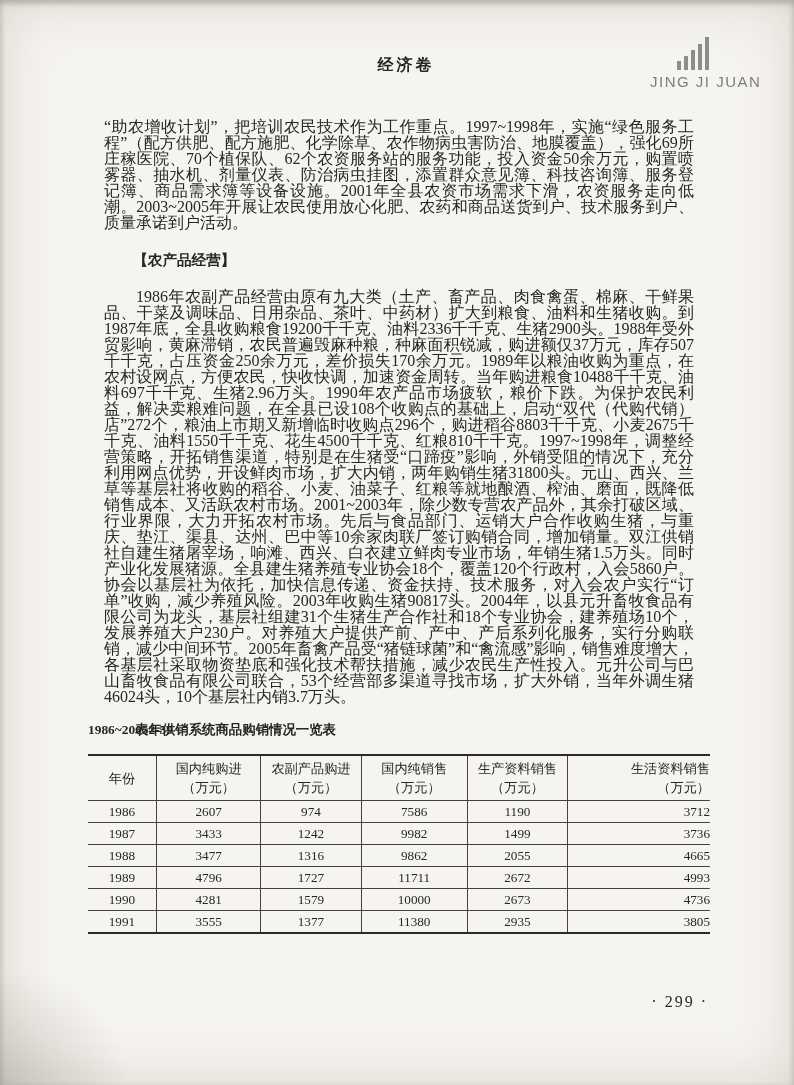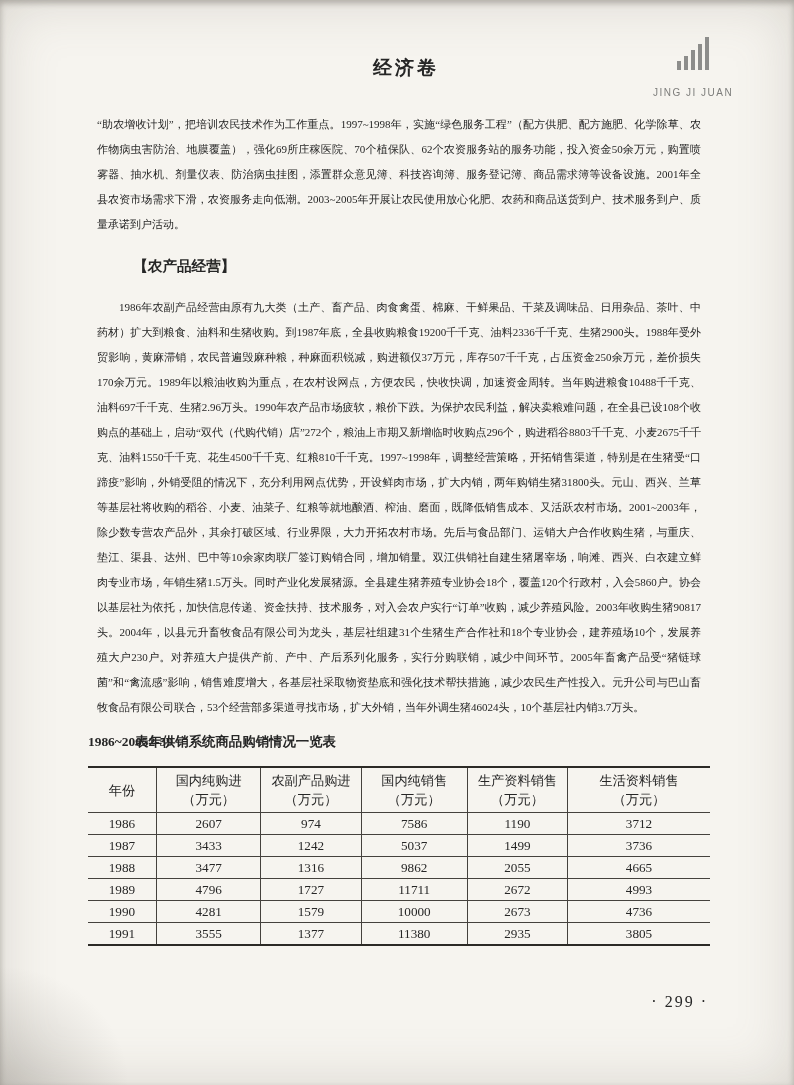--- a/index.html
+++ b/index.html
@@ -19,45 +19,45 @@
     box-shadow:inset 0 0 55px rgba(115,105,90,.22), inset 0 3px 6px rgba(60,55,50,.35);
   }
   .page::after{
     content:"";position:absolute;left:0;bottom:0;width:130px;height:120px;pointer-events:none;
     background:radial-gradient(ellipse at 0% 100%, rgba(120,115,108,.30), rgba(120,115,108,0) 70%);
   }
 
   
   .header-title{
     position:absolute;top:55px;left:18px;right:0;
-    text-align:center;font-size:19px;font-weight:bold;letter-spacing:3px;
+    text-align:center;font-size:16px;font-weight:bold;letter-spacing:3px;
   }
   .logo{
     position:absolute;top:36px;right:58px;width:86px;text-align:center;
   }
   .logo-bars{
     display:flex;align-items:flex-end;justify-content:center;gap:3px;height:34px;
   }
   .logo-bars i{display:block;width:4px;background:#8d8d8b;}
   .logo-bars i:nth-child(1){height:9px;}
   .logo-bars i:nth-child(2){height:14px;}
   .logo-bars i:nth-child(3){height:20px;}
   .logo-bars i:nth-child(4){height:26px;}
   .logo-bars i:nth-child(5){height:33px;}
   .logo-text{
-    margin-top:17px;font-family:"Liberation Sans","DejaVu Sans",sans-serif;
-    font-size:10px;color:#7d7d7b;letter-spacing:1.5px;white-space:nowrap;
+    margin-top:3px;font-family:"Liberation Sans","DejaVu Sans",sans-serif;
+    font-size:15px;color:#7d7d7b;letter-spacing:1.5px;white-space:nowrap;
   }
 
   
   .content{
     position:absolute;left:88px;right:84px;top:103px;
   }
   .para{
-    margin:9px;font-size:11px;line-height:25px;
+    margin:16px;font-size:16px;line-height:16px;
     text-align:justify;text-justify:inter-ideograph;
   }
   .para.indent{text-indent:2em;}
   .section-heading{
     margin:16px;font-size:14.6px;line-height:26.3px;font-weight:bold;
     padding-left:2em;
   }
 
   
   .table-caption{
@@ -68,21 +68,21 @@
   .tbl-title{display:block;}
   table{
     width:100%;border-collapse:collapse;margin-top:9px;
     font-size:13.2px;table-layout:fixed;
     border-top:2px solid #2c2a26;border-bottom:2px solid #2c2a26;
   }
   th,td{
     border-bottom:1px solid #45423d;border-right:1px solid #45423d;
     text-align:center;font-weight:normal;padding:0;
   }
-  th:last-child,td:last-child{border-right:none;}
+  th:last-child,td:last-child{border-right:none;text-align:right;}
   thead th{height:44px;vertical-align:middle;line-height:19px;}
   tbody td{height:21px;line-height:21px;}
   .cunit:empty{display:none;}
 
   
   .page-number{
     position:absolute;right:86px;bottom:74px;
     font-size:16px;letter-spacing:2px;
   }
 </style>
@@ -156,21 +156,21 @@
             <td>2607</td>
             <td>974</td>
             <td>7586</td>
             <td>1190</td>
             <td>3712</td>
         </tr>
         <tr>
           <td>1987</td>
             <td>3433</td>
             <td>1242</td>
-            <td>5037</td>
+            <td>9982</td>
             <td>1499</td>
             <td>3736</td>
         </tr>
         <tr>
           <td>1988</td>
             <td>3477</td>
             <td>1316</td>
             <td>9862</td>
             <td>2055</td>
             <td>4665</td>

